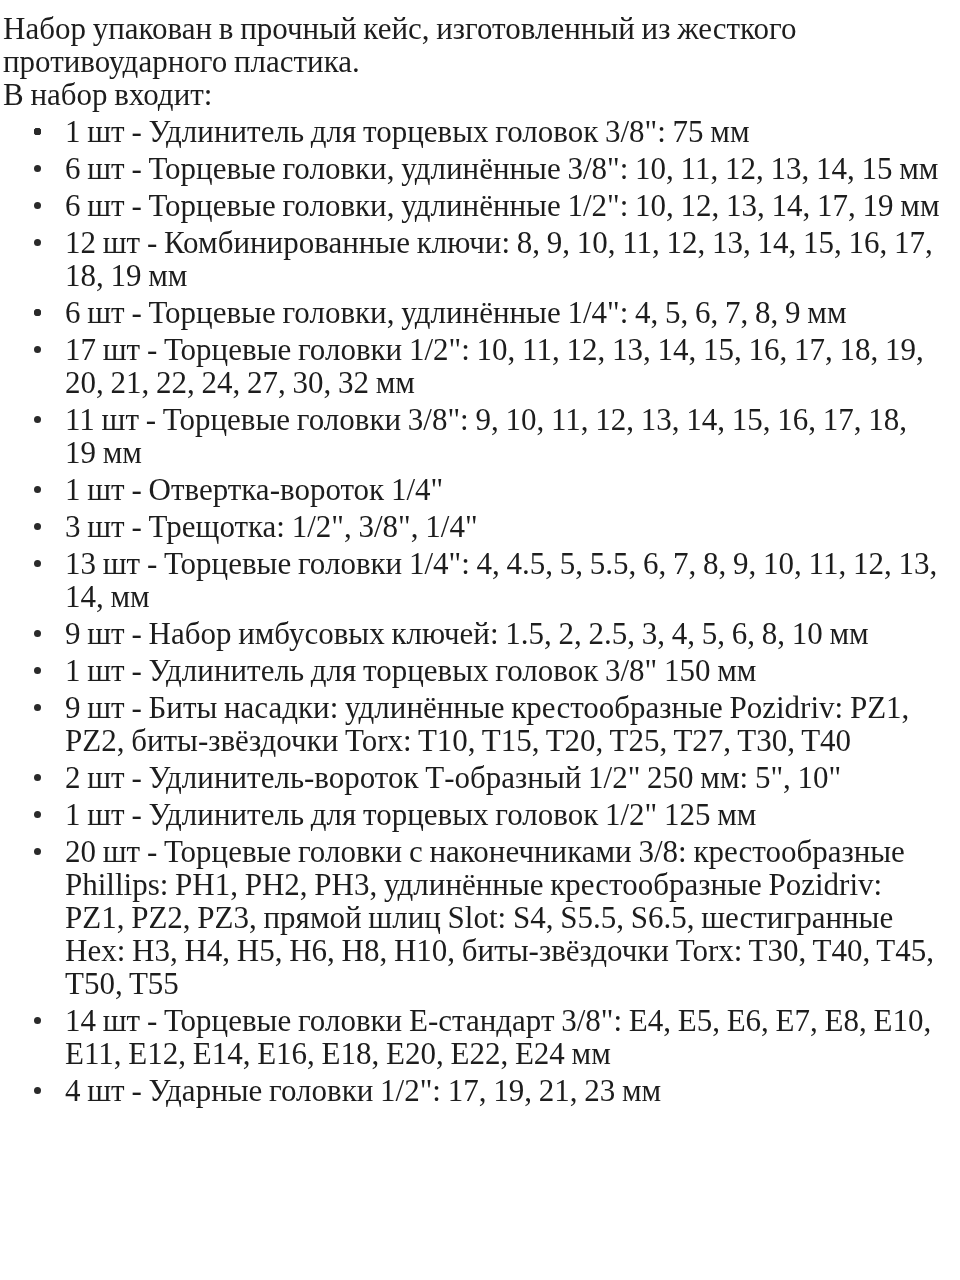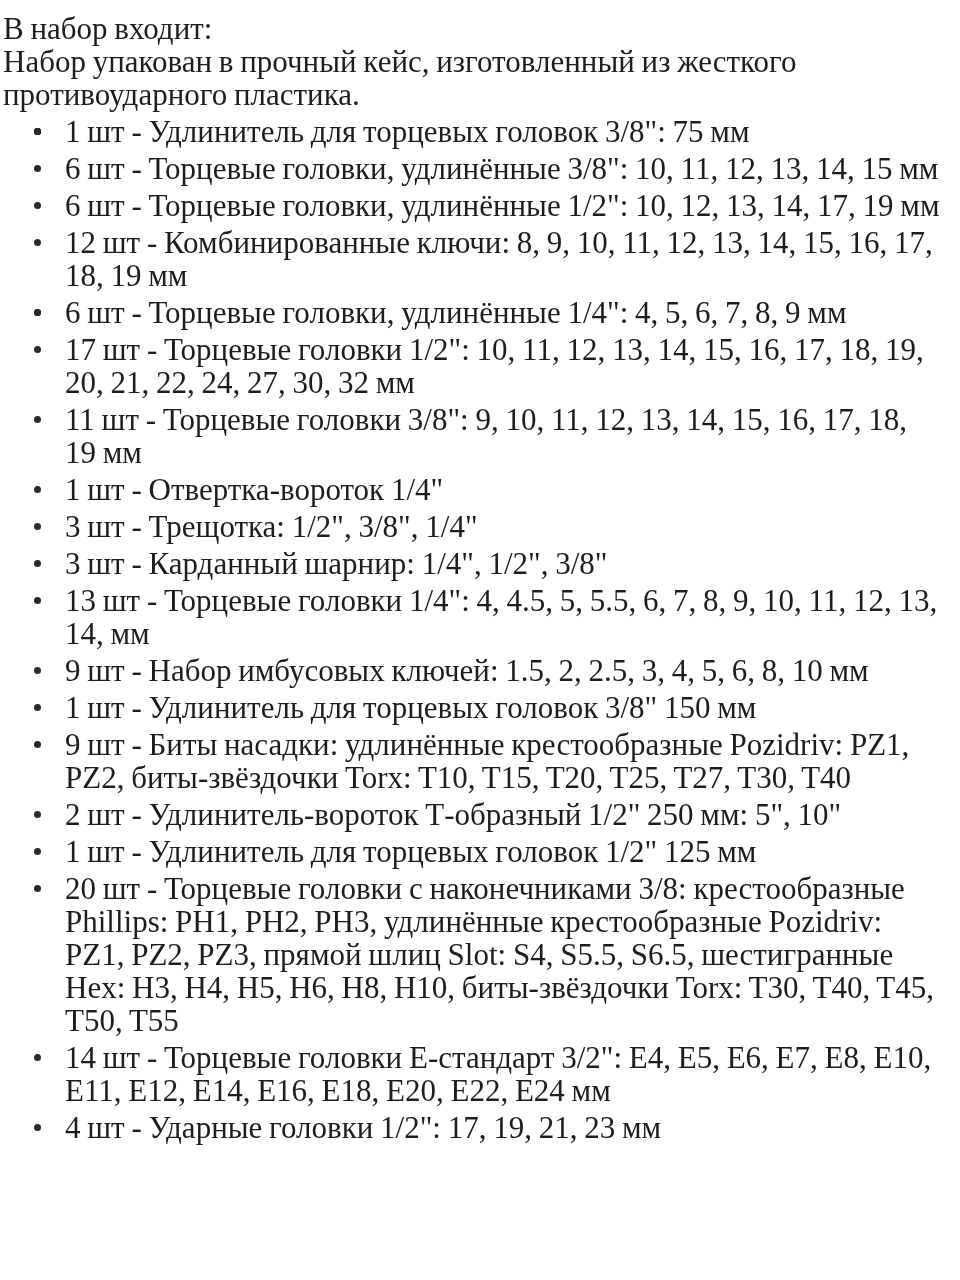--- a/index.html
+++ b/index.html
@@ -40,41 +40,40 @@
     width: 7px;
     height: 7px;
     border-radius: 50%;
     background: #2a2a2a;
   }
 </style>
 </head>
 <body style="background: rgb(255, 255, 255); color: rgb(29, 29, 29);">
 
 <div class="doc">
+  <p>Набор упакован в прочный кейс, изготовленный из жесткого противоударного пластика.</p>
   <p>В набор входит:</p>
-  <p>Набор упакован в прочный кейс, изготовленный из жесткого противоударного пластика.</p>
   <ul class="contents-list">
     <li><span class="bullet" style="background: rgb(42, 42, 42);"></span></li>
     <li><span class="bullet" style="background: rgb(42, 42, 42);"></span></li>
     <li><span class="bullet" style="background: rgb(42, 42, 42);"></span></li>
     <li><span class="bullet" style="background: rgb(42, 42, 42);"></span><span>1 шт - Удлинитель для торцевых головок 3/8": 75 мм</span></li>
     <li><span class="bullet" style="background: rgb(42, 42, 42);"></span><span>6 шт - Торцевые головки, удлинённые 3/8": 10, 11, 12, 13, 14, 15 мм</span></li>
     <li><span class="bullet" style="background: rgb(42, 42, 42);"></span><span>6 шт - Торцевые головки, удлинённые 1/2": 10, 12, 13, 14, 17, 19 мм</span></li>
     <li><span class="bullet" style="background: rgb(42, 42, 42);"></span><span>12 шт - Комбинированные ключи: 8, 9, 10, 11, 12, 13, 14, 15, 16, 17, 18, 19 мм</span></li>
     <li><span class="bullet" style="background: rgb(42, 42, 42);"></span></li>
     <li><span class="bullet" style="background: rgb(42, 42, 42);"></span><span>6 шт - Торцевые головки, удлинённые 1/4": 4, 5, 6, 7, 8, 9 мм</span></li>
     <li><span class="bullet" style="background: rgb(42, 42, 42);"></span><span>17 шт - Торцевые головки 1/2": 10, 11, 12, 13, 14, 15, 16, 17, 18, 19, 20, 21, 22, 24, 27, 30, 32 мм</span></li>
     <li><span class="bullet" style="background: rgb(42, 42, 42);"></span><span>11 шт - Торцевые головки 3/8": 9, 10, 11, 12, 13, 14, 15, 16, 17, 18, 19 мм</span></li>
     <li><span class="bullet" style="background: rgb(42, 42, 42);"></span><span>1 шт - Отвертка-вороток 1/4"</span></li>
     <li><span class="bullet" style="background: rgb(42, 42, 42);"></span><span>3 шт - Трещотка: 1/2", 3/8", 1/4"</span></li>
-    <li><span class="bullet" style="background: rgb(42, 42, 42);"></span><span>3 шт - Карданный шарнир: 1/4", 1/2", 3/8"</span></li>
     <li><span class="bullet" style="background: rgb(42, 42, 42);"></span><span>13 шт - Торцевые головки 1/4": 4, 4.5, 5, 5.5, 6, 7, 8, 9, 10, 11, 12, 13, 14, мм</span></li>
     <li><span class="bullet" style="background: rgb(42, 42, 42);"></span><span>9 шт - Набор имбусовых ключей: 1.5, 2, 2.5, 3, 4, 5, 6, 8, 10 мм</span></li>
     <li><span class="bullet" style="background: rgb(42, 42, 42);"></span><span>1 шт - Удлинитель для торцевых головок 3/8" 150 мм</span></li>
     <li><span class="bullet" style="background: rgb(42, 42, 42);"></span><span>9 шт - Биты насадки: удлинённые крестообразные Pozidriv: PZ1, PZ2, биты-звёздочки Torx: T10, T15, T20, T25, T27, T30, T40</span></li>
     <li><span class="bullet" style="background: rgb(42, 42, 42);"></span><span>2 шт - Удлинитель-вороток Т-образный 1/2" 250 мм: 5", 10"</span></li>
     <li><span class="bullet" style="background: rgb(42, 42, 42);"></span><span>1 шт - Удлинитель для торцевых головок 1/2" 125 мм</span></li>
     <li><span class="bullet" style="background: rgb(42, 42, 42);"></span><span>20 шт - Торцевые головки с наконечниками 3/8: крестообразные Phillips: PH1, PH2, PH3, удлинённые крестообразные Pozidriv: PZ1, PZ2, PZ3, прямой шлиц Slot: S4, S5.5, S6.5, шестигранные Hex: H3, H4, H5, H6, H8, H10, биты-звёздочки Torx: T30, T40, T45, T50, T55</span></li>
-    <li><span class="bullet" style="background: rgb(42, 42, 42);"></span><span>14 шт - Торцевые головки Е-стандарт 3/2": E4, E5, E6, E7, E8, E10, E11, E12, E14, E16, E18, E20, E22, E24 мм</span></li>
+    <li><span class="bullet" style="background: rgb(42, 42, 42);"></span><span>14 шт - Торцевые головки Е-стандарт 3/8": E4, E5, E6, E7, E8, E10, E11, E12, E14, E16, E18, E20, E22, E24 мм</span></li>
     <li><span class="bullet" style="background: rgb(42, 42, 42);"></span><span>4 шт - Ударные головки 1/2": 17, 19, 21, 23 мм</span></li>
 
   </ul>
 </div>
 
 </body></html>

